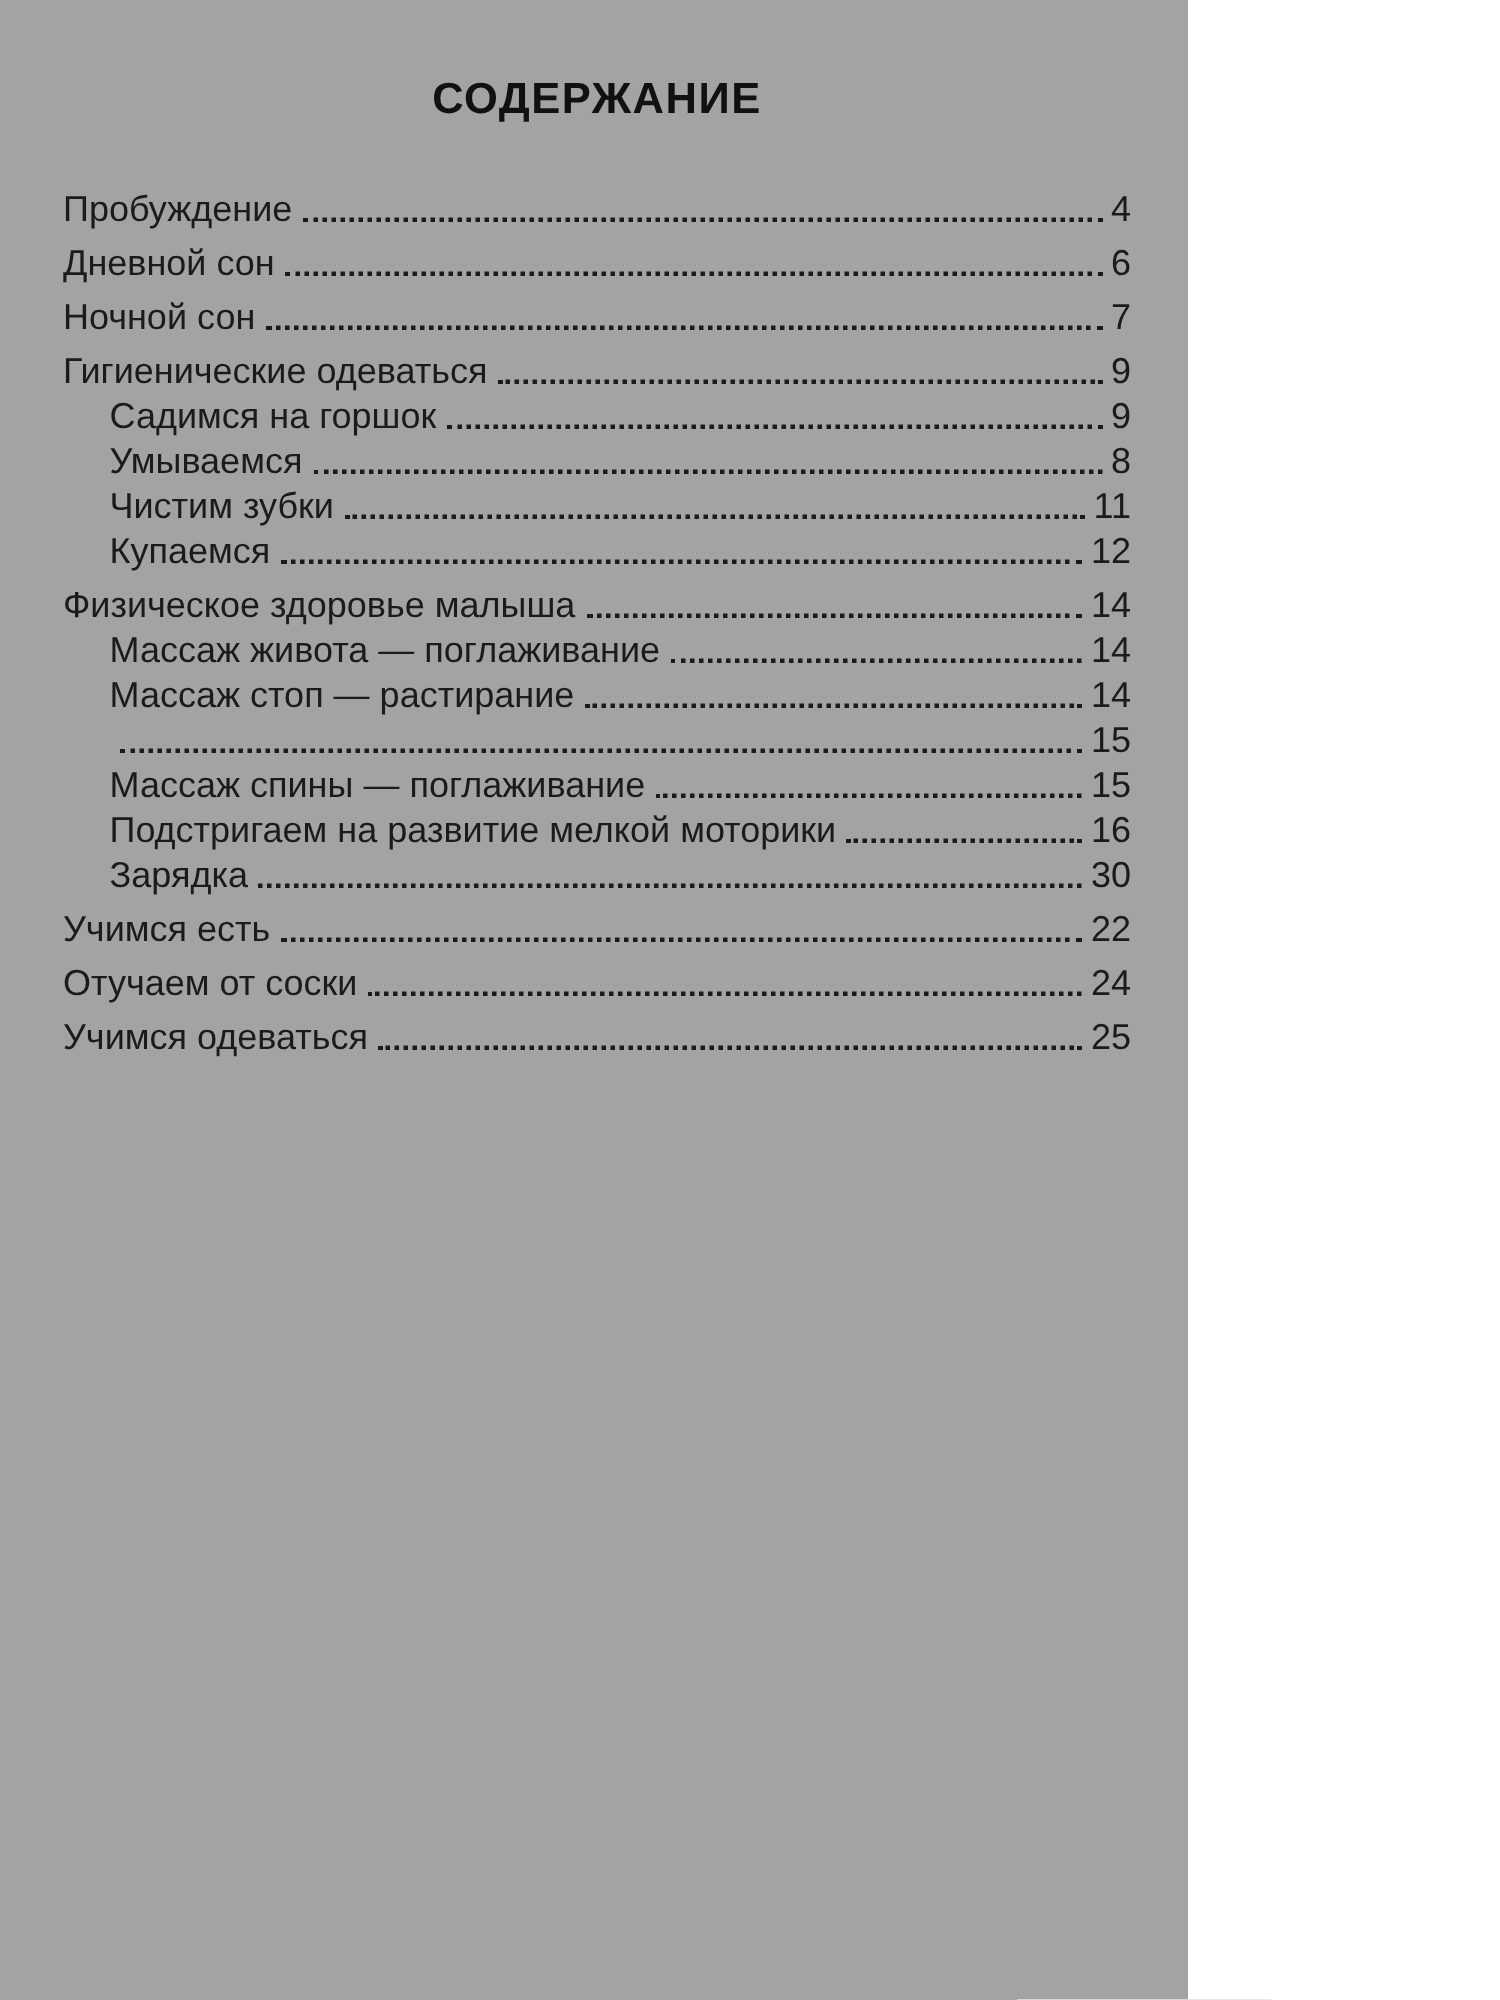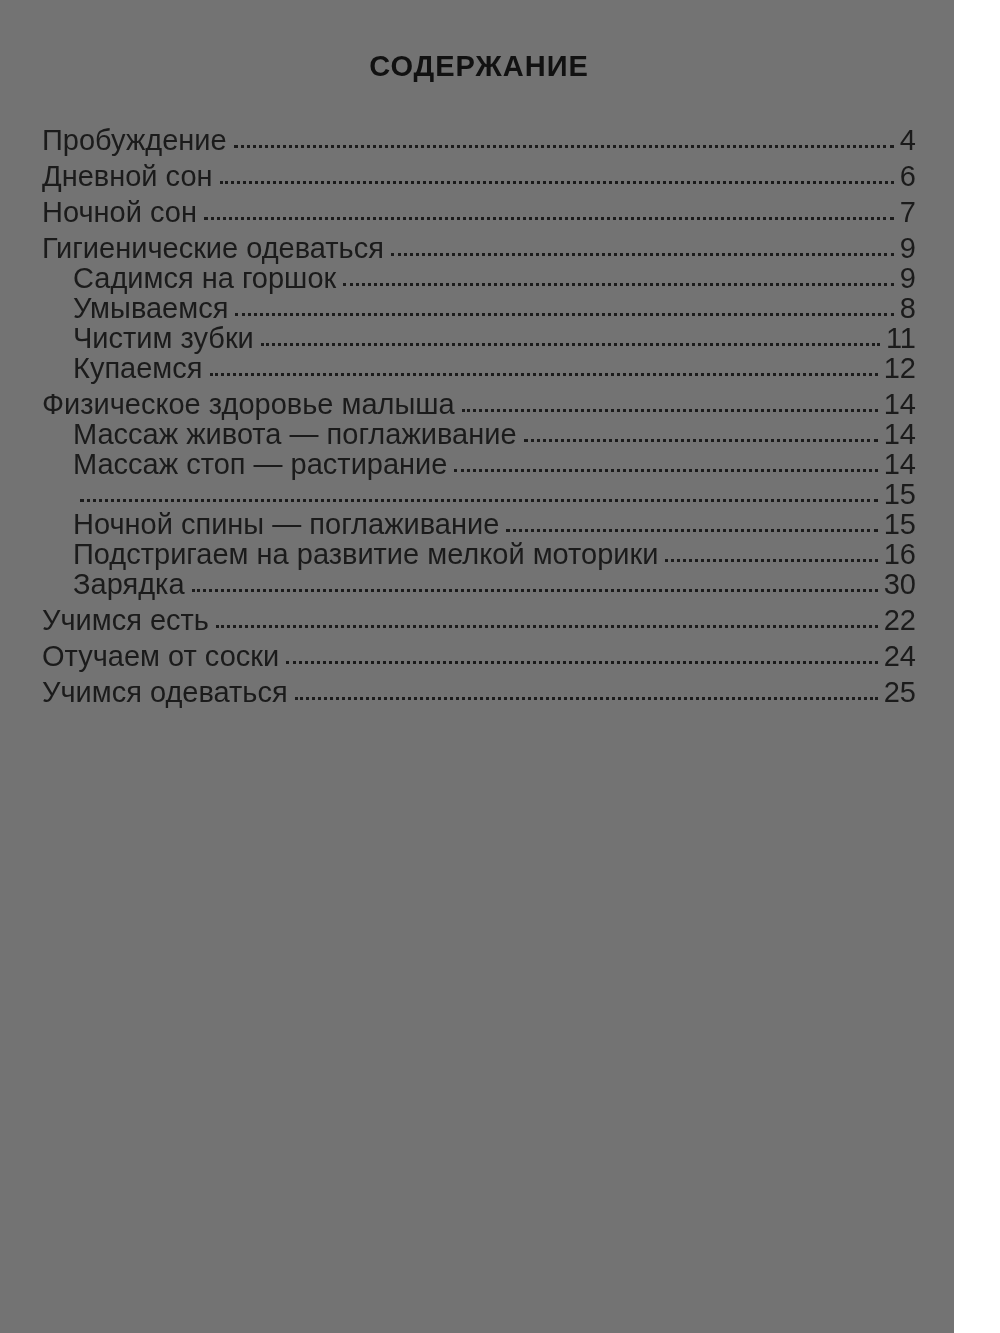--- a/index.html
+++ b/index.html
@@ -2,23 +2,23 @@
 <html lang="ru"><head>
 <meta charset="utf-8">
 <style>
   html, body {
     margin: 0;
     padding: 0;
     background: #ffffff;
   }
   .page {
     position: relative;
-    width: 954px;
+    width: 792px;
     height: 1333px;
-    background: #737373;
+    background: #a3a3a3;
     box-sizing: border-box;
     padding: 50px 38px 16px 42px;
     font-family: "Liberation Sans", "DejaVu Sans", sans-serif;
     color: #1b1b1b;
     overflow: hidden;
   }
   .toc-title {
     text-align: center;
     font-size: 29px;
     font-weight: 700;
@@ -26,21 +26,21 @@
     margin: 0 0 42px 0;
     color: #111;
   }
   .toc-list {
     display: block;
   }
   .row {
     display: flex;
     align-items: flex-start;
     height: 30px;
-    font-size: 29px;
+    font-size: 24px;
     line-height: 30px;
     white-space: nowrap;
   }
   .row.level-0 { margin-top: 6px; }
   .row.level-0:first-child { margin-top: 0; }
   .row.level-1 { padding-left: 31px; }
   .label {
     flex: 0 0 auto;
     color: #1b1b1b;
   }
@@ -117,21 +117,21 @@
       <div class="row level-1">
         <span class="label">Массаж стоп — растирание</span>
         <span class="leader"></span>
         <span class="pagenum">14</span>
       </div>
       <div class="row level-1">
         <span class="leader"></span>
         <span class="pagenum">15</span>
       </div>
       <div class="row level-1">
-        <span class="label">Ночной спины — поглаживание</span>
+        <span class="label">Массаж спины — поглаживание</span>
         <span class="leader"></span>
         <span class="pagenum">15</span>
       </div>
       <div class="row level-1">
         <span class="label">Подстригаем на развитие мелкой моторики</span>
         <span class="leader"></span>
         <span class="pagenum">16</span>
       </div>
       <div class="row level-1">
         <span class="label">Зарядка</span>

